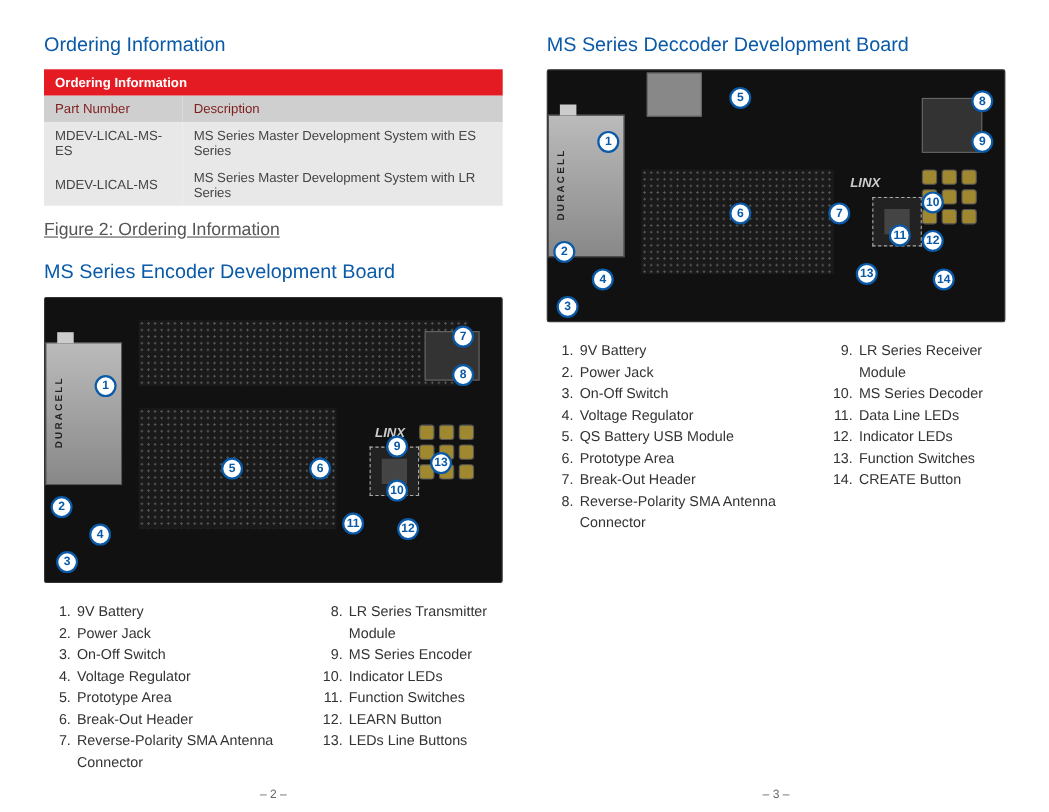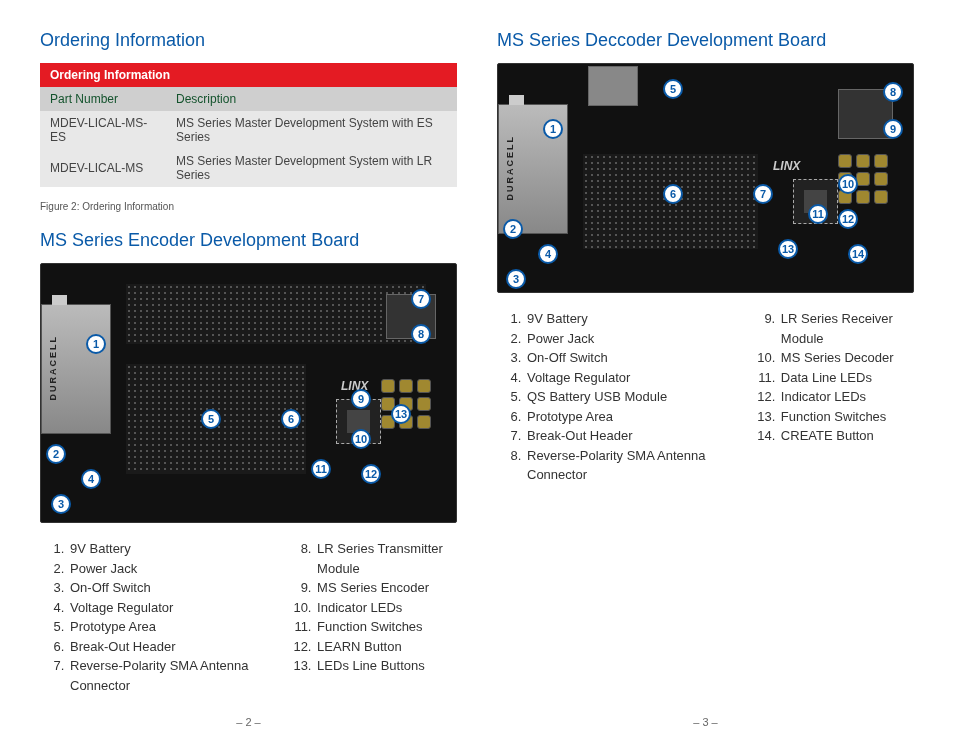--- a/index.html
+++ b/index.html
@@ -28,33 +28,34 @@
     margin-bottom: 8px;
   }
   .ordering-table .hdr-row td {
     background: #e41b23;
     color: #fff;
     font-weight: bold;
     padding: 5px 10px;
   }
   .ordering-table .col-row td {
     background: #cfcfcf;
-    color: #14532d;
+    color: #7f1d1d;
     padding: 5px 10px;
     font-weight: 500;
   }
   .ordering-table .data-row td {
     background: #e8e8e8;
     color: #444;
     padding: 5px 10px;
   }
   .caption {
-    font-size: 10px;
+    font-size: 16px;
     color: #555;
     margin: 6px 0 18px 0;
+    text-decoration: underline;
   }
   .board {
     width: 100%;
     position: relative;
     background: #111;
     border: 1px solid #333;
     border-radius: 2px;
     margin-bottom: 6px;
   }
   .board-left { height: 260px; }

